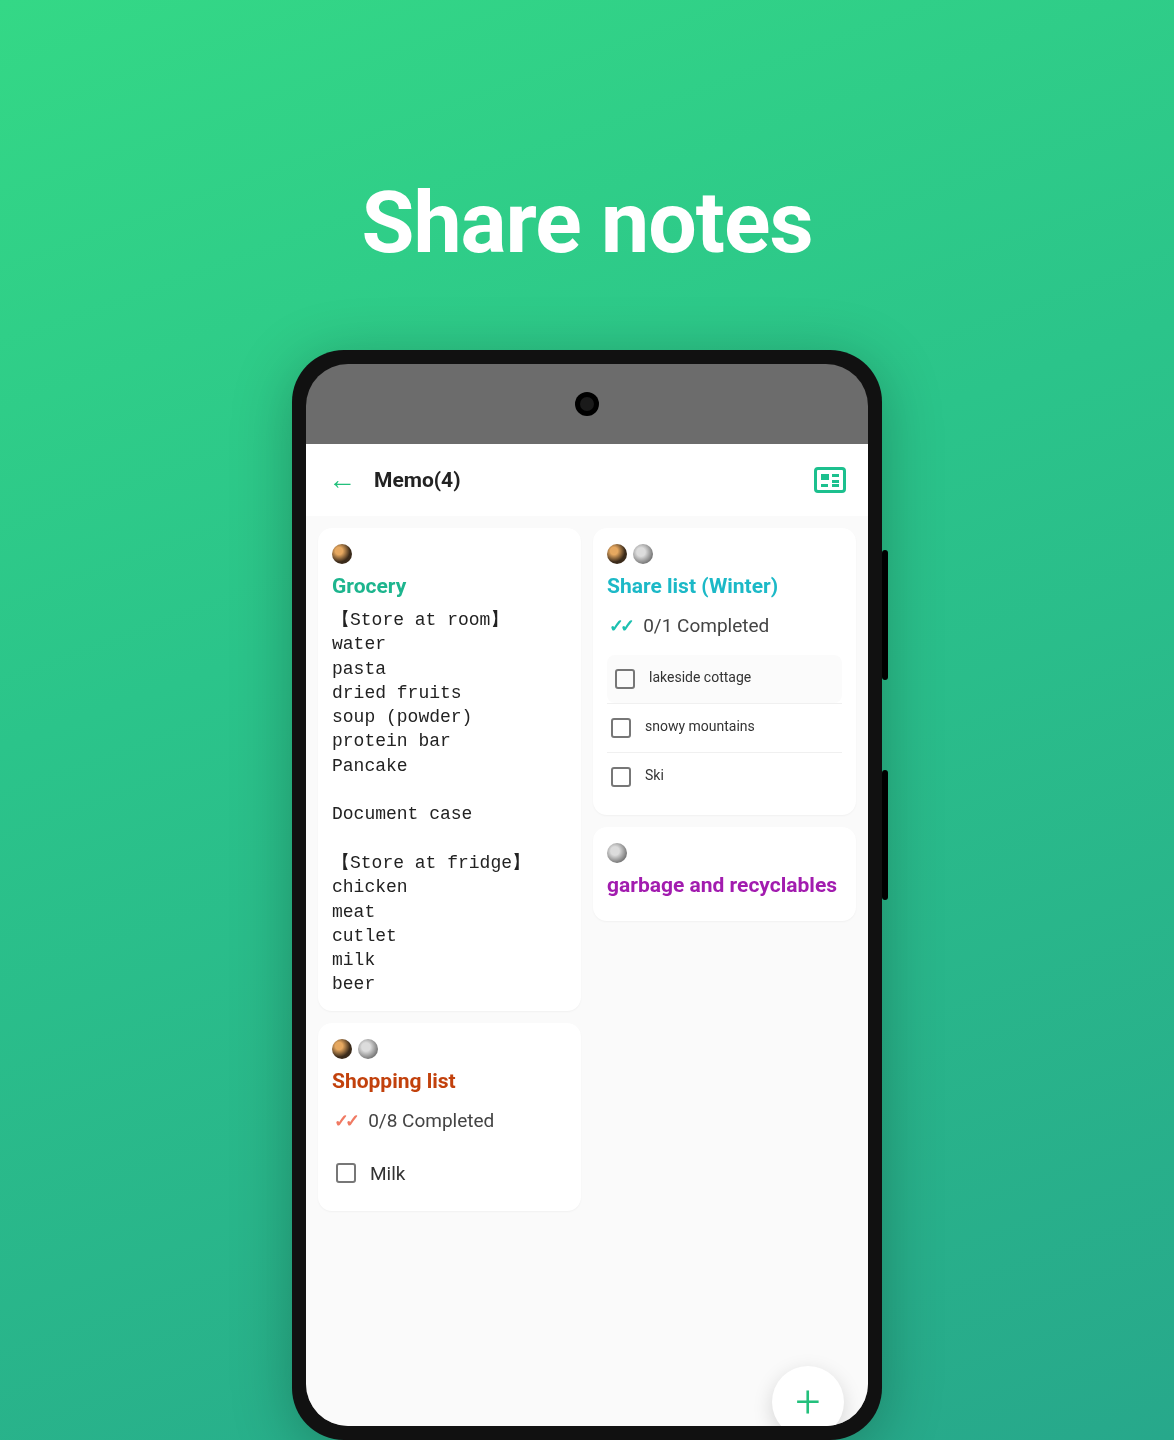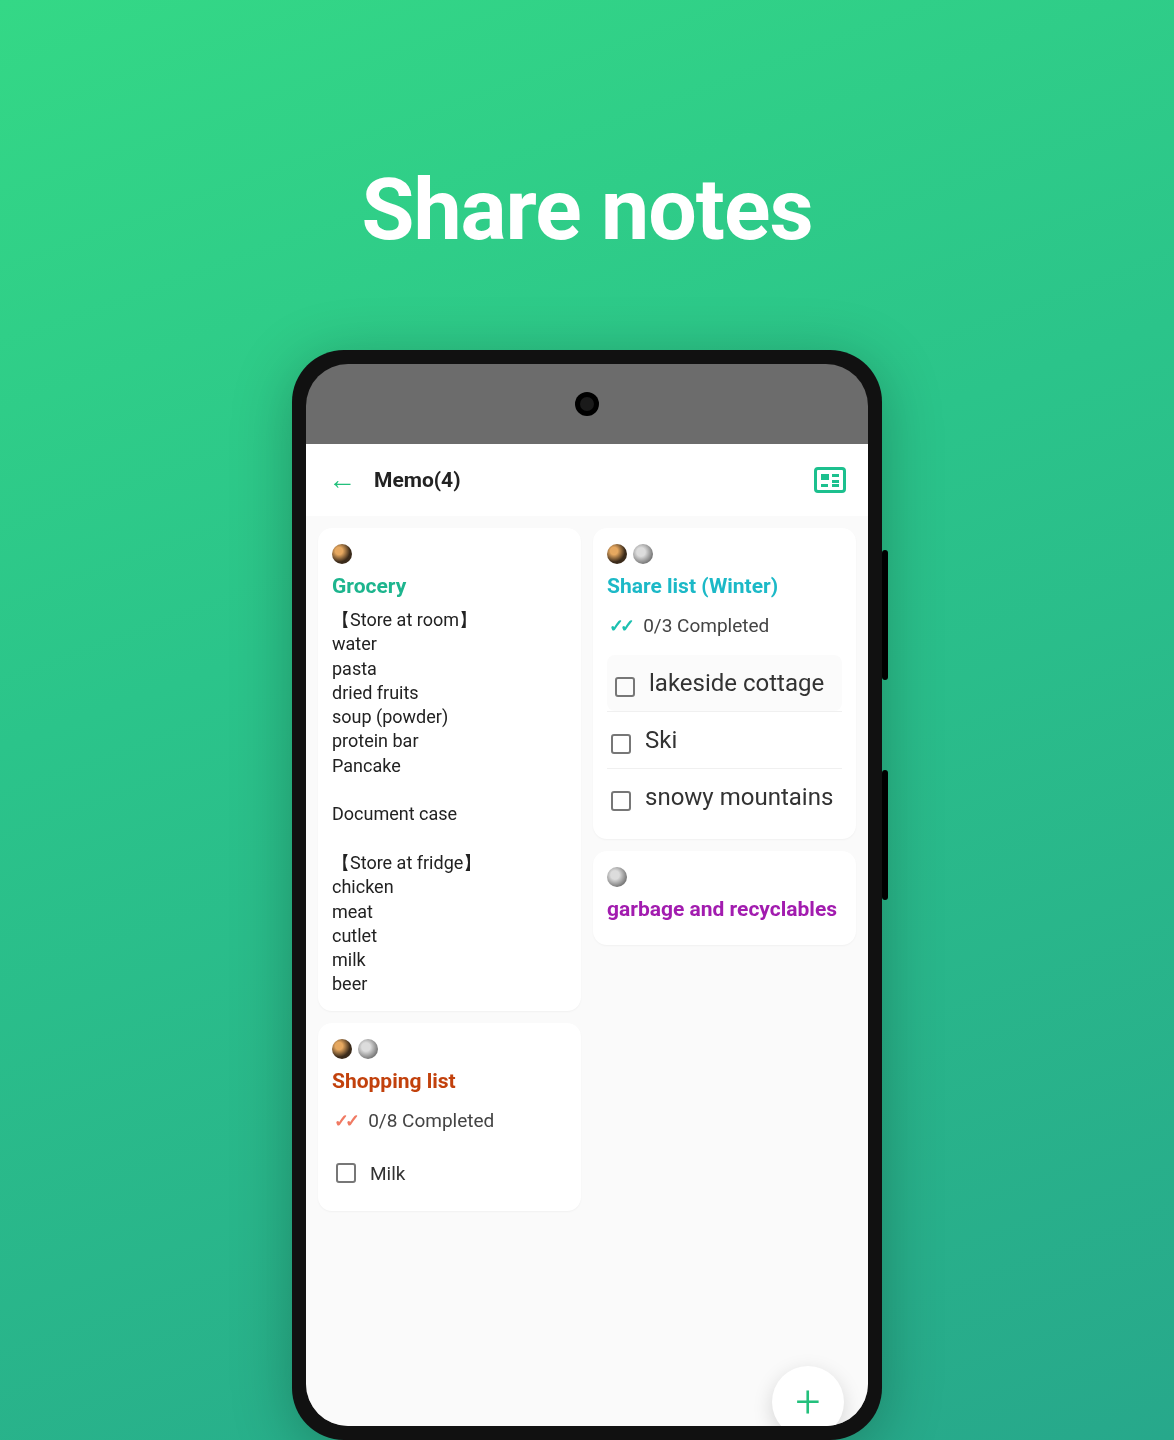--- a/index.html
+++ b/index.html
@@ -7,21 +7,21 @@
   body {
     font-family: -apple-system, BlinkMacSystemFont, "Segoe UI", Roboto, Helvetica, Arial, sans-serif;
     background: linear-gradient(160deg, #34d886 0%, #2bc48a 40%, #27a88b 100%);
     min-height: 1440px;
     width: 1174px;
     overflow: hidden;
     position: relative;
   }
   .headline {
     position: absolute;
-    top: 159px;
+    top: 172px;
     left: 0; right: 0;
     text-align: center;
     color: #fff;
     font-size: 86px;
     font-weight: 700;
     letter-spacing: -1px;
   }
   .phone {
     position: absolute;
     left: 50%;
@@ -92,25 +92,25 @@
   }
   .avatars { display:flex; gap:6px; margin-bottom:10px; }
   .avatar { width:20px; height:20px; border-radius:50%; }
   .av1 { background: radial-gradient(circle at 35% 35%, #e6a860 20%, #3a2a1a 60%); }
   .av2 { background: radial-gradient(circle at 40% 40%, #dcdcdc 25%, #7a7a7a 70%); }
   .card-title { font-size:21px; font-weight:700; margin-bottom:10px;margin-top:8px; }
   .t-green { color:#1db58e; }
   .t-cyan { color:#1cb9c7; }
   .t-salmon { color:#c2410c; }
   .t-grey { color:#a21caf; }
-  .body-text { font-size:18px; color:#222; line-height:1.35; white-space:pre-line; }
+  .body-text { font-size:18px; color:#222; line-height:1.35; white-space:pre-line;font-family:Liberation Mono, monospace; }
   .progress-row { display:flex; align-items:center; gap:12px; padding:6px 2px 14px 2px; color:#444; font-size:19px;}
   .dbl-check { color:#1cc0b0; font-weight:700; font-size:18px; letter-spacing:-4px; }
   .dbl-check.salmon { color:#f07a63; }
-  .check-item { display:flex; align-items:flex-end; gap:14px; padding:14px 4px; border-top:1px solid #f0f0f0; font-size:24px; color:#333;}
+  .check-item { display:flex; align-items:flex-start; gap:14px; padding:14px 4px; border-top:1px solid #f0f0f0; font-size:14px; color:#333;}
   .check-item:first-of-type { border-top:none; background:#fbfbfb; border-radius:8px; padding-left:8px;}
   .checkbox { width:20px; height:20px; border:2px solid #777; border-radius:3px; flex-shrink:0;}
   .fab {
     position:absolute; right:24px; bottom:-12px;
     width:72px; height:72px; border-radius:50%; background:#fff;
     box-shadow:0 6px 20px rgba(0,0,0,0.15);
     display:flex; align-items:center; justify-content:center;
     color:#23c07c; font-size:44px; font-weight:300;
   }
   .list-block { margin-top:4px; }
@@ -183,34 +183,34 @@
 
         
         <div class="card">
           <div class="avatars">
             <div class="avatar av1"></div>
             <div class="avatar av2"></div>
           </div>
           <div class="card-title t-cyan">Share list (Winter)</div>
           <div class="progress-row">
             <span class="dbl-check">✓✓</span>
-            <span>0/3 Completed</span>
+            <span>0/1 Completed</span>
           </div>
           <div class="list-block">
             <div class="check-item">
               <div class="checkbox"></div>
               <span>lakeside cottage</span>
             </div>
             <div class="check-item">
               <div class="checkbox"></div>
+              <span>snowy mountains</span>
+            </div>
+            <div class="check-item">
+              <div class="checkbox"></div>
               <span>Ski</span>
-            </div>
-            <div class="check-item">
-              <div class="checkbox"></div>
-              <span>snowy mountains</span>
             </div>
           </div>
         </div>
 
         
         <div class="card">
           <div class="avatars">
             <div class="avatar av2"></div>
           </div>
           <div class="card-title t-grey">garbage and recyclables</div>

